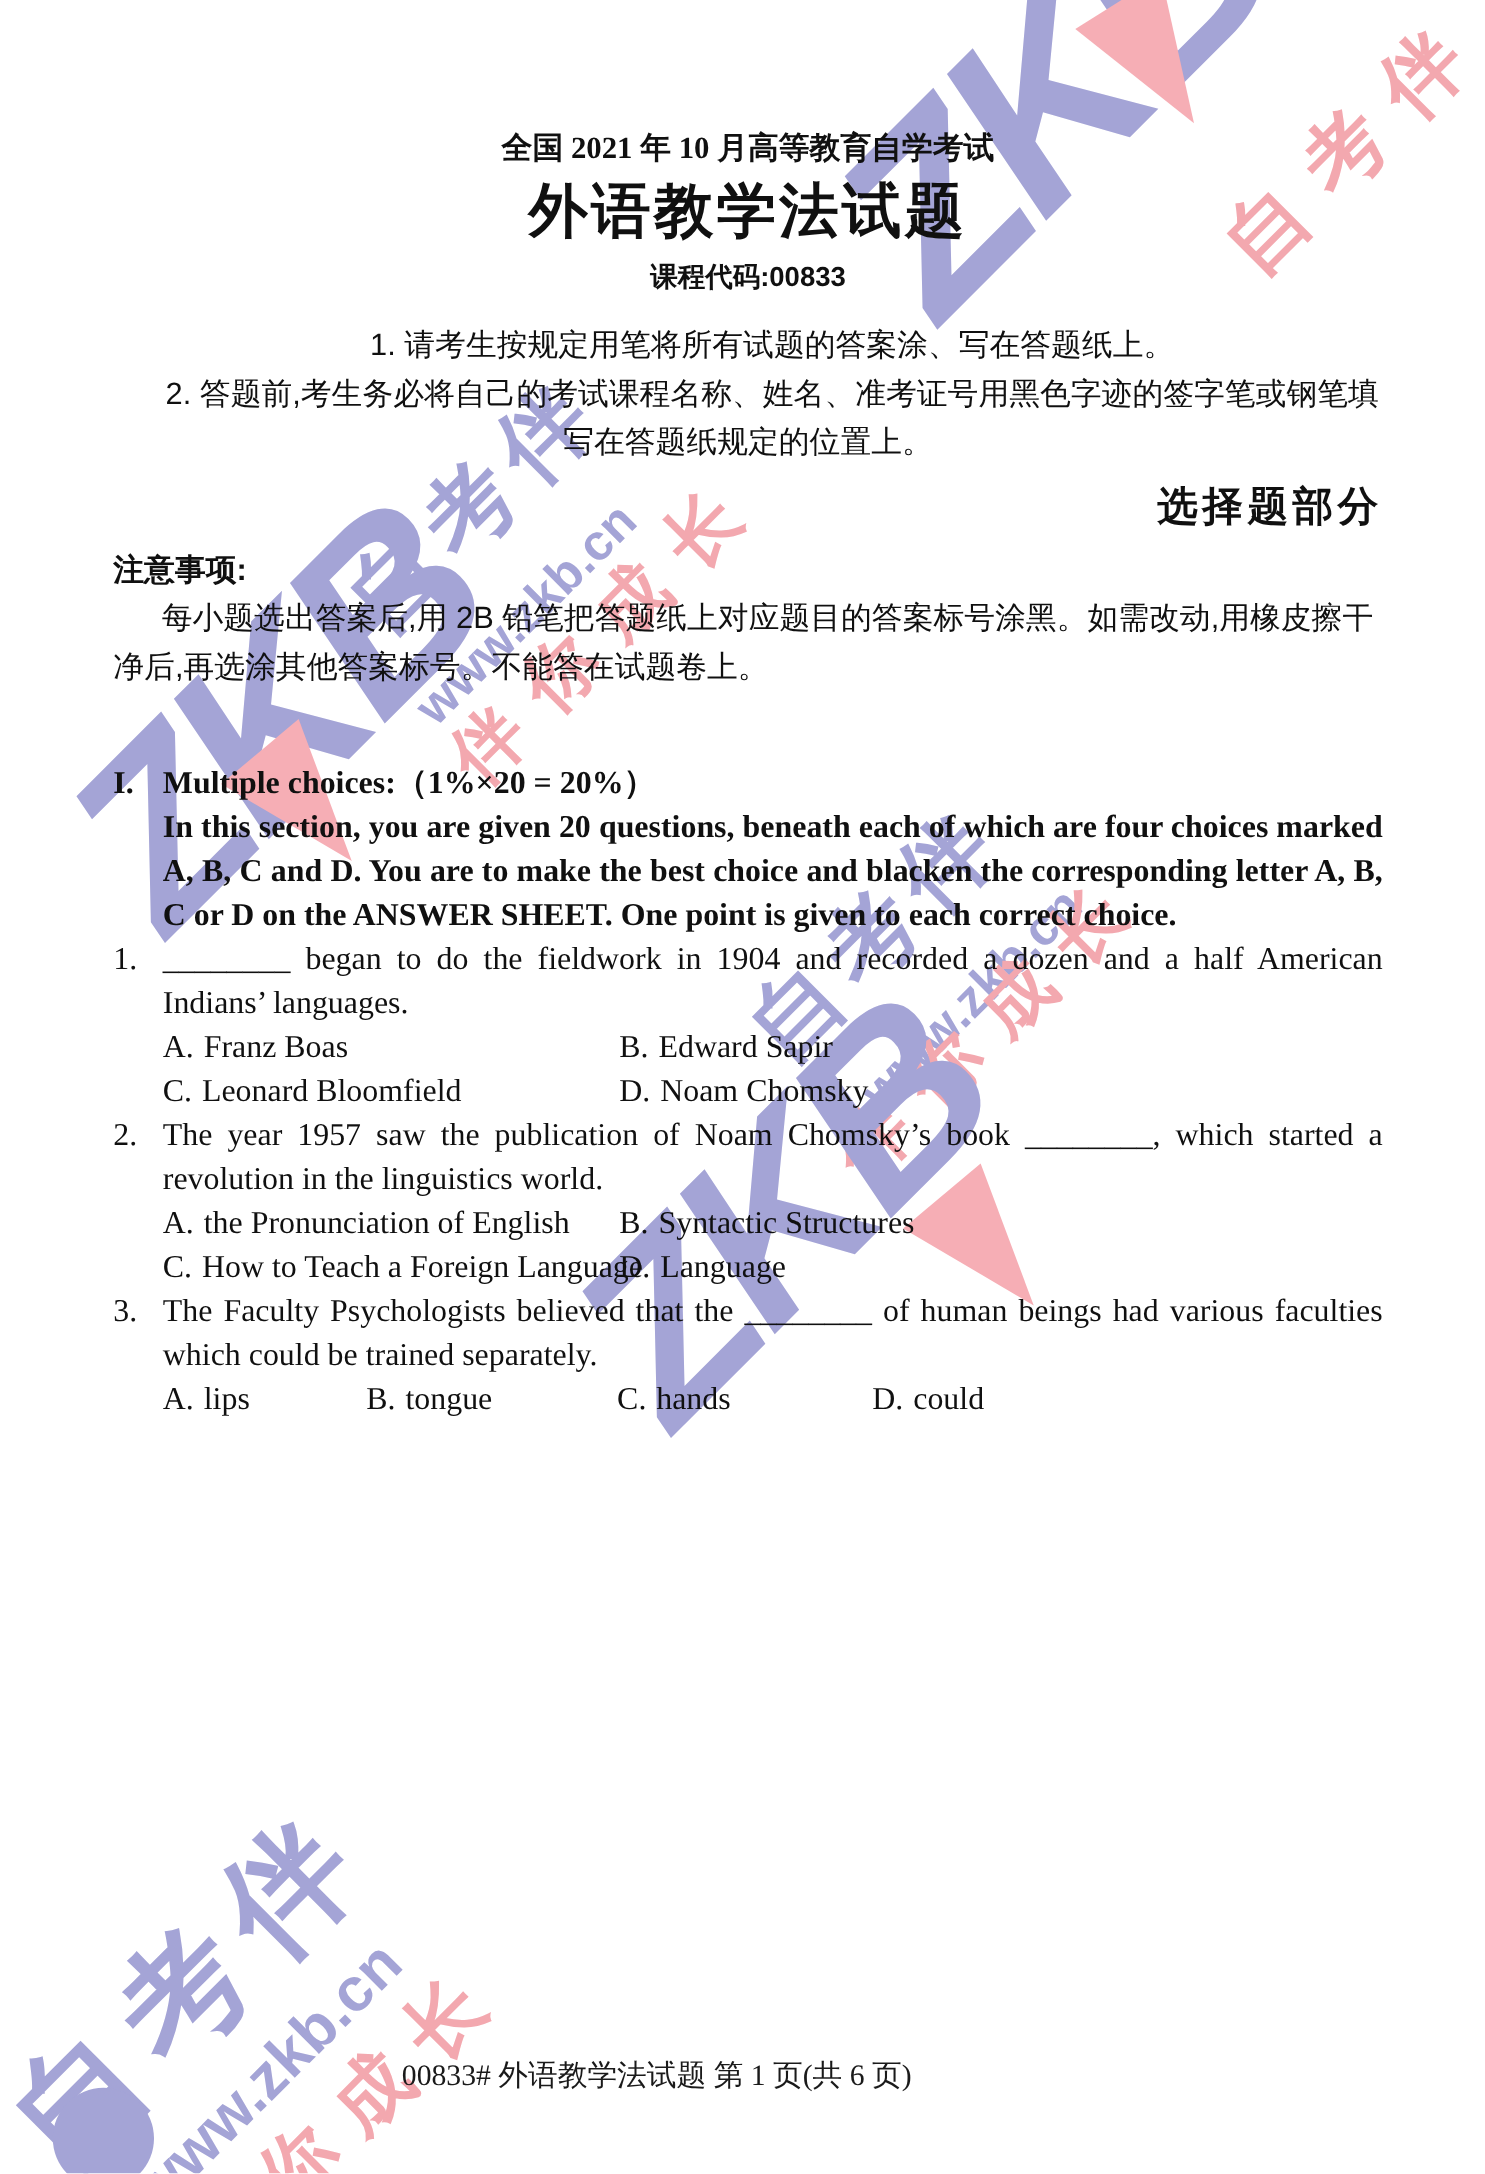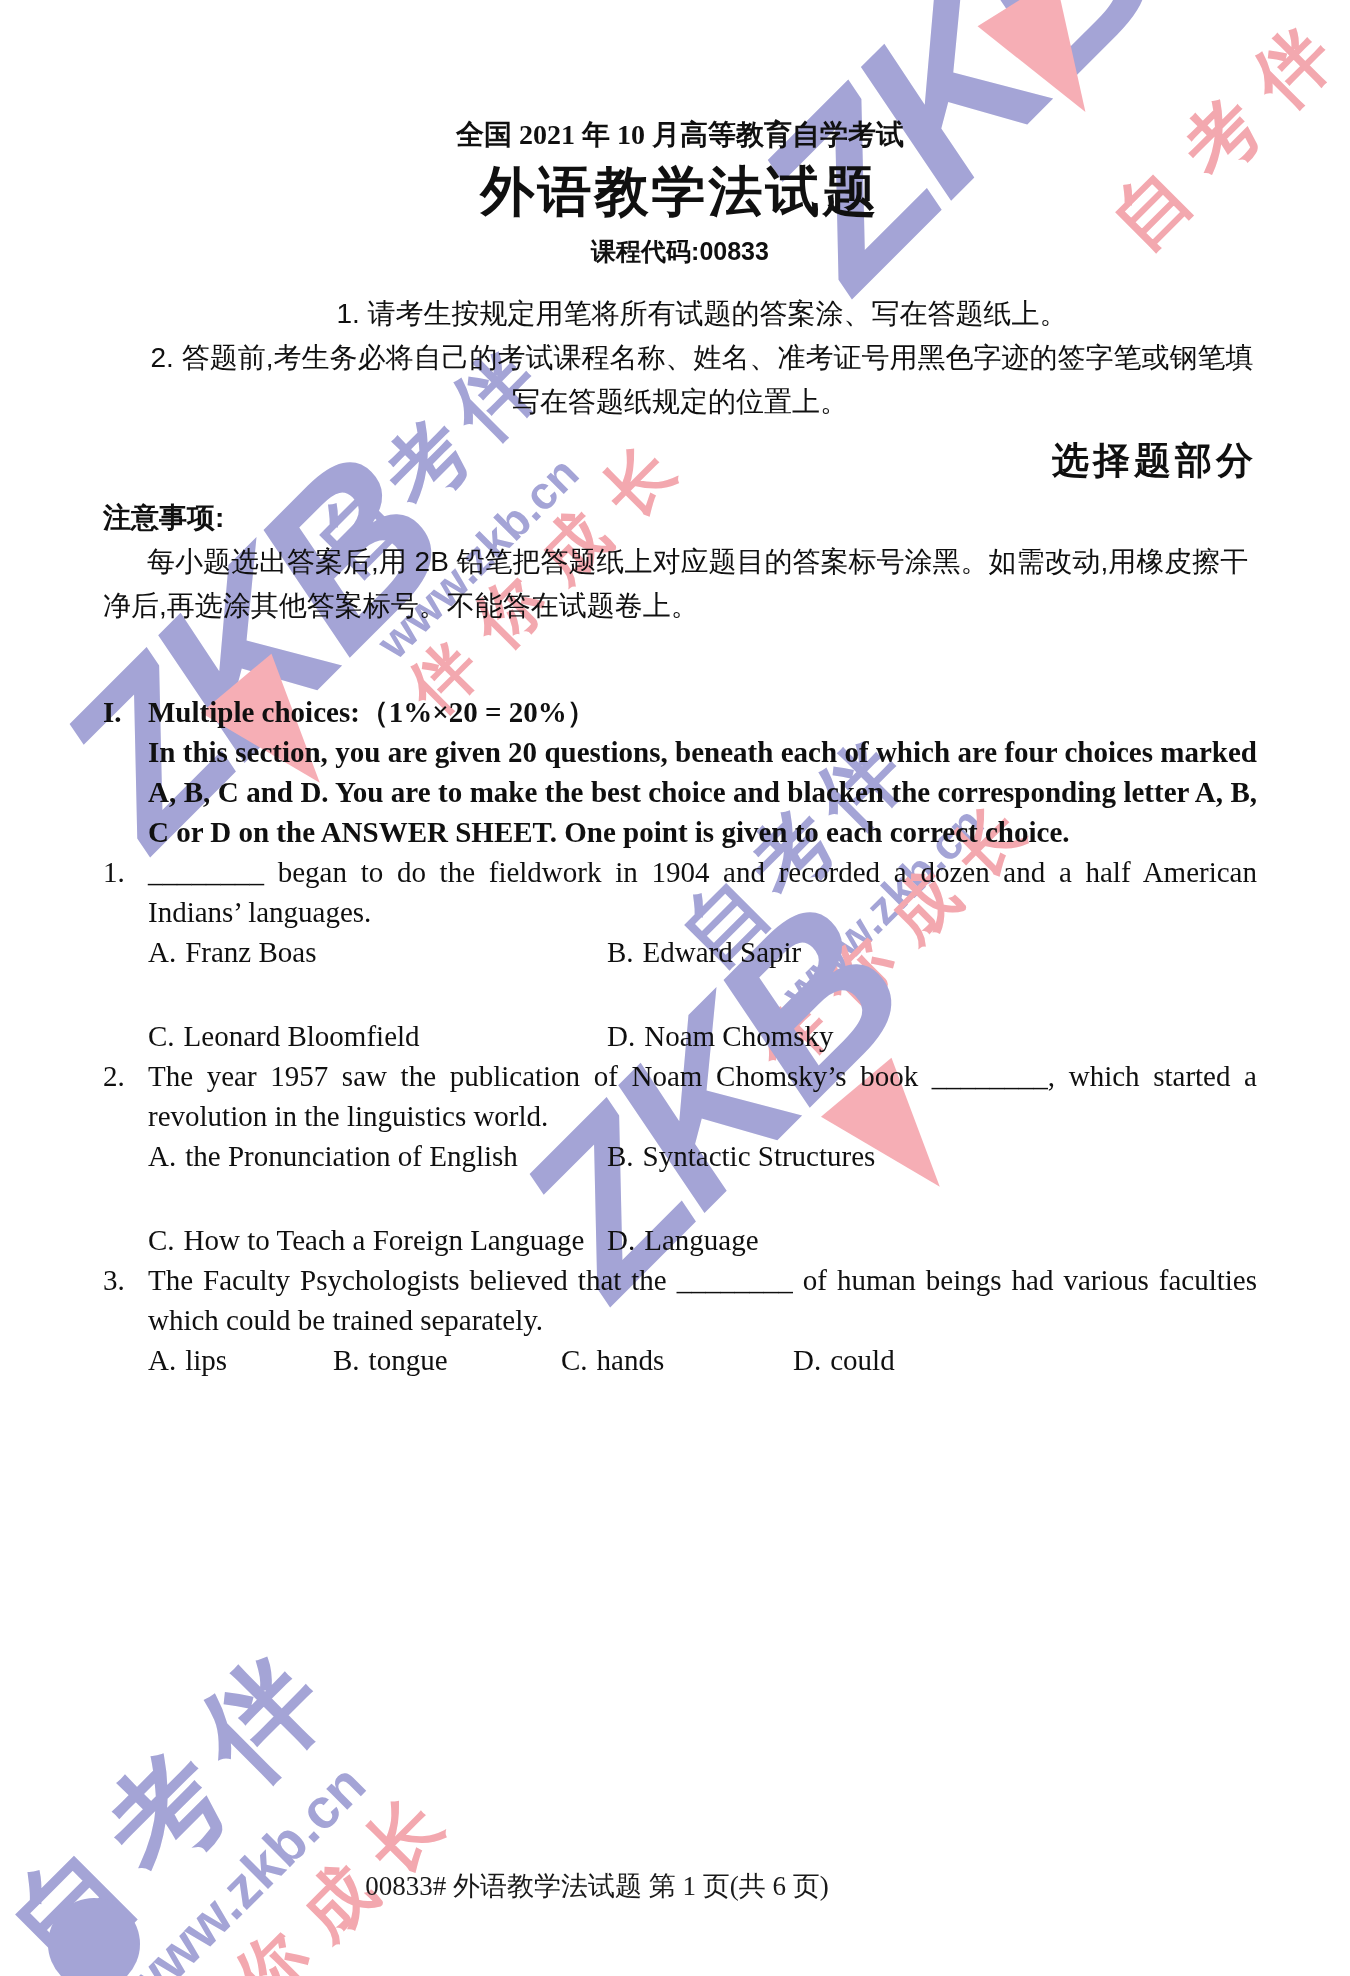--- a/index.html
+++ b/index.html
@@ -56,21 +56,21 @@
   .section-head { margin-top:64px; display:flex; font-size:29px; font-weight:700; line-height:40px; }
   .section-head .numeral { width:45px; flex-shrink:0; }
   .section-intro { padding-left:45px; font-size:29px; font-weight:700; line-height:40px;
                    text-align:justify; }
 
   .q { display:flex; font-size:29px; line-height:40px; }
   .qnum { width:45px; flex-shrink:0; }
   .qbody { flex:1; min-width:0; }
   .qtext { text-align:justify; }
   .opts { display:grid; }
-  .opts.cols2 { grid-template-columns:415px 1fr;gap:44px; }
+  .opts.cols2 { grid-template-columns:415px 1fr; }
   .opts.cols4 { grid-template-columns:185px 228px 232px 1fr; }
   .opt { white-space:nowrap; }
   .opt .lab { margin-right:9px; }
   .opts.italic .opt { }
 
   .footer { position:absolute; left:0; right:156px; top:1868px; z-index:1;
             text-align:center; font-size:27px; color:#1a1a1a; }
 </style>
 </head>
 <body>

